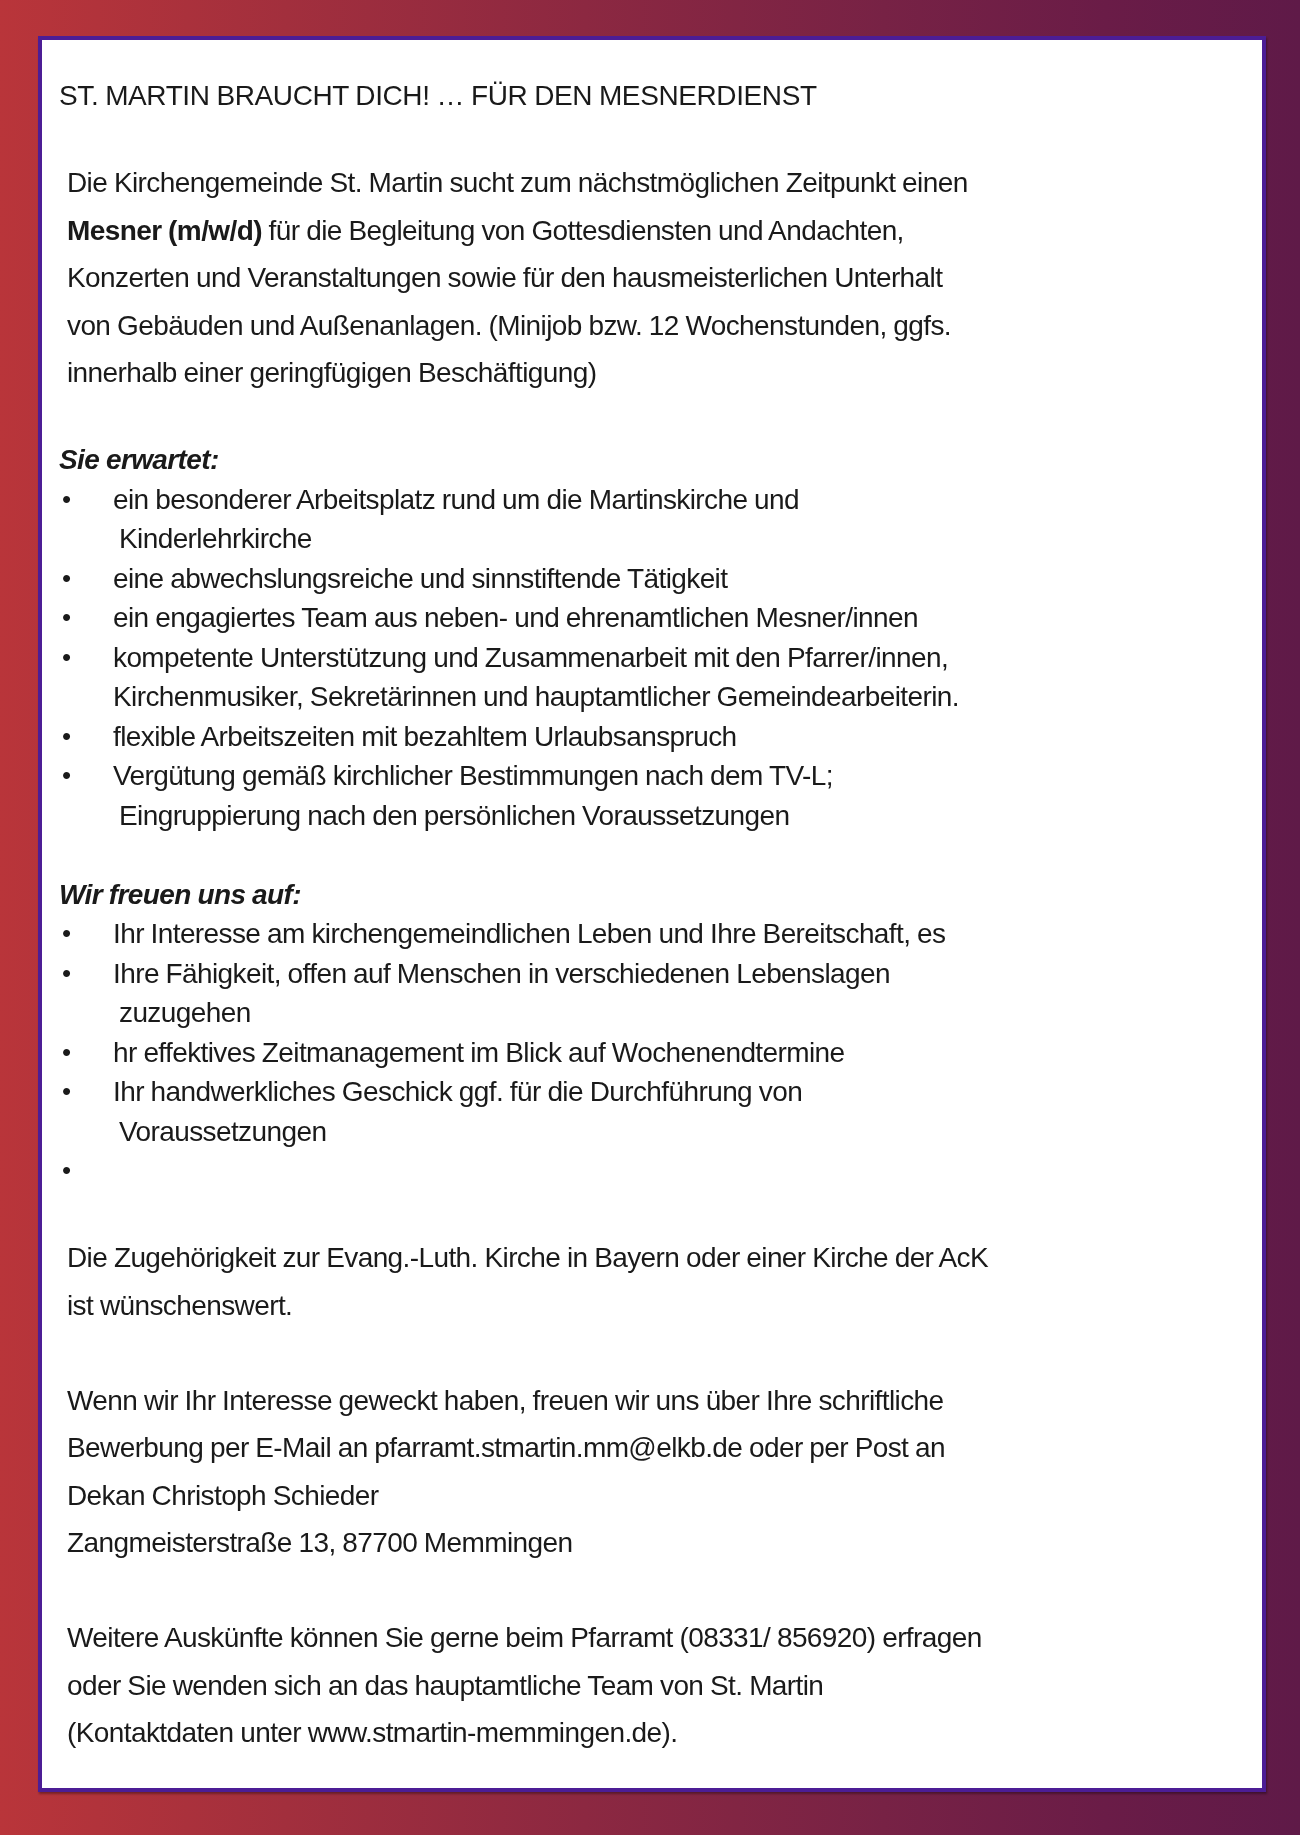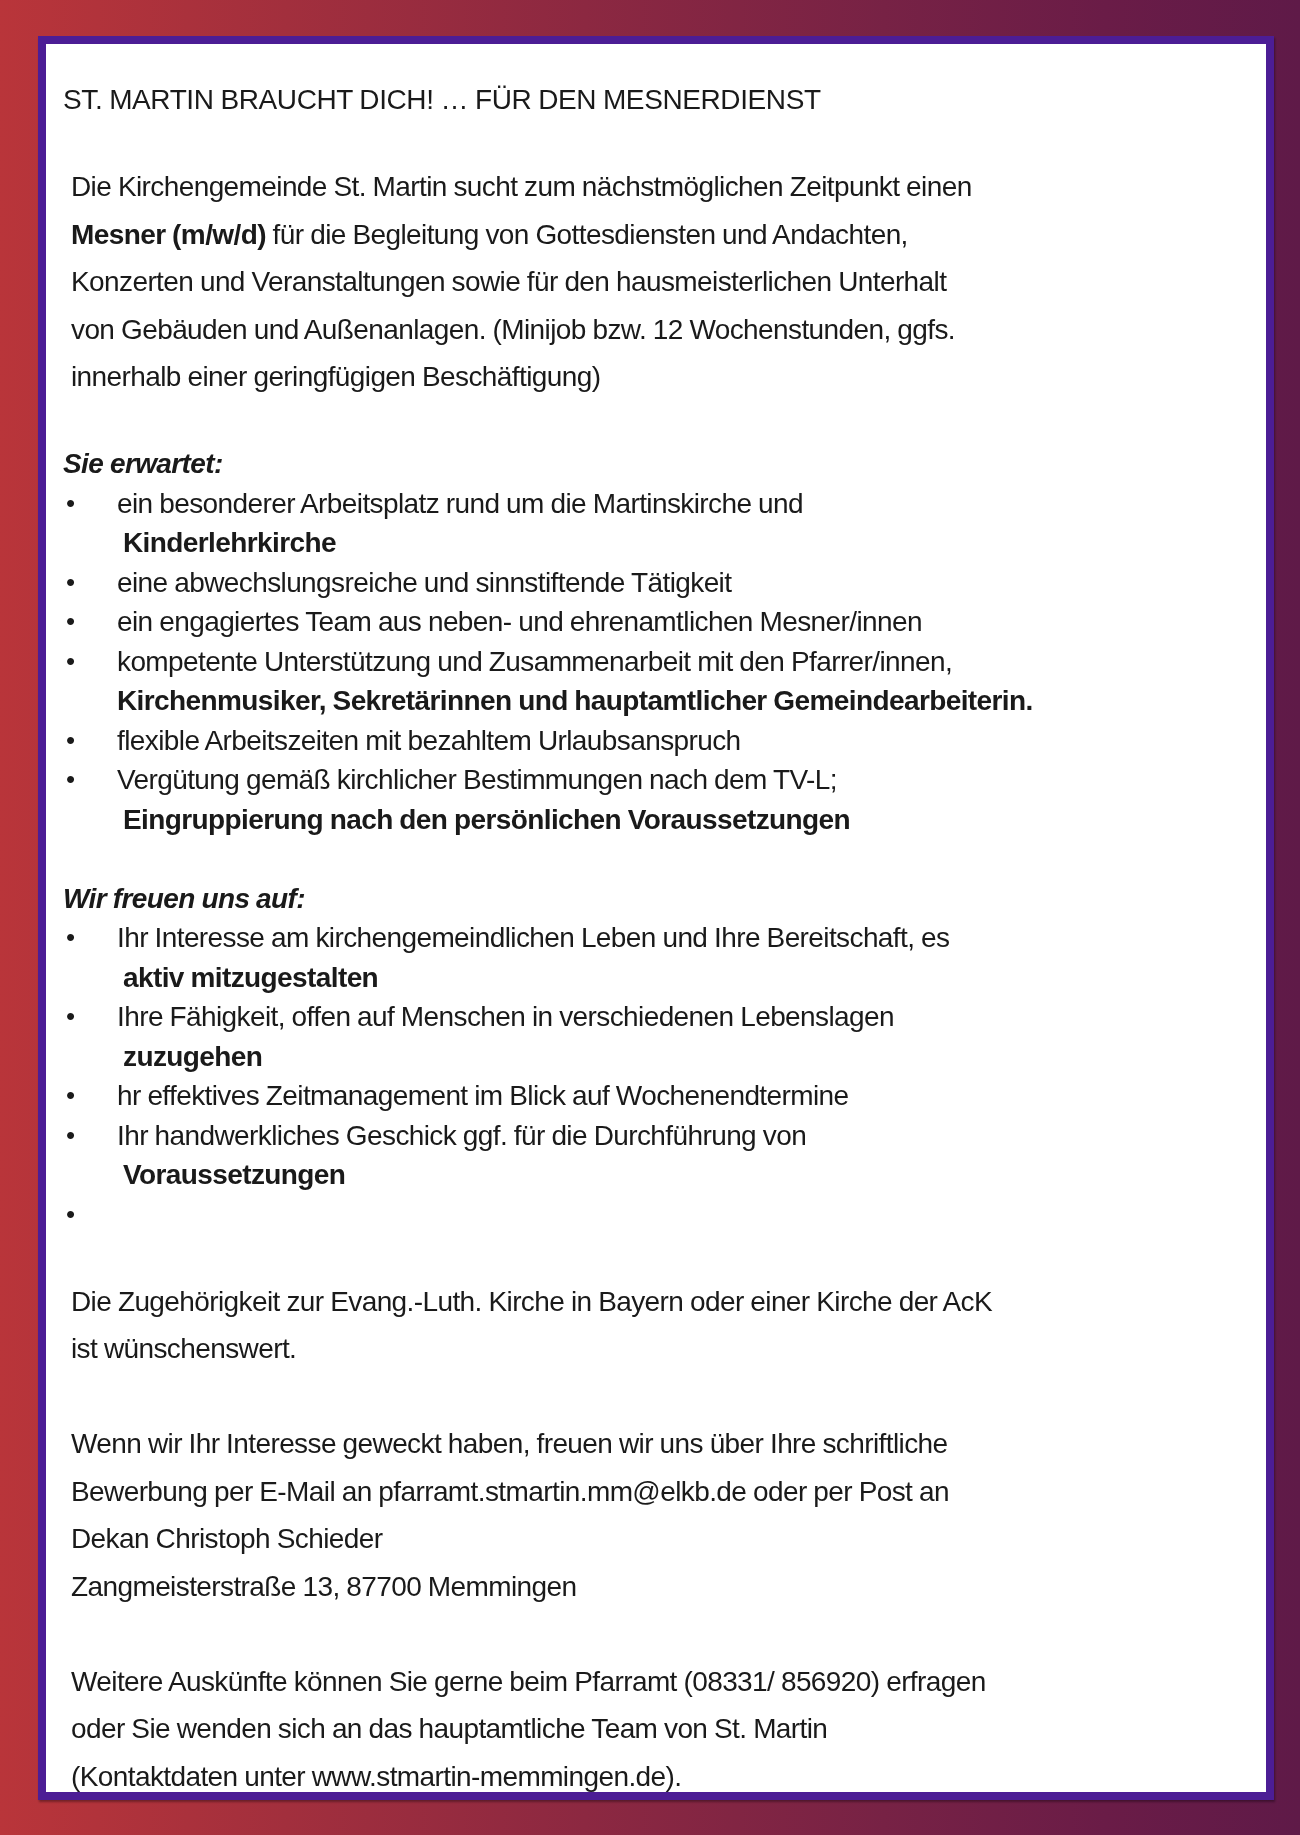--- a/index.html
+++ b/index.html
@@ -11,21 +11,21 @@
     background: linear-gradient(90deg, #b9353a 0%, #a22f3d 22%, #8c2841 45%, #772245 68%, #6a1c47 85%, #5f1a48 100%);
     font-family: "Liberation Sans", "DejaVu Sans", sans-serif;
   }
   .card {
     position: absolute;
     left: 38px;
     top: 36px;
     width: 1220px;
     height: 1748px;
     background: #ffffff;
-    border: 8px solid #4c1d95;
+    border: 4px solid #4c1d95;
     box-shadow: 1px 2px 2px rgba(0,0,0,0.35);
   }
   .content {
     position: absolute;
     left: 17px;
     top: 36px;
     width: 1190px;
     color: #1a1a1a;
     font-size: 28px;
     line-height: 39.5px;
@@ -58,21 +58,20 @@
   }
   ul.bullets li .dot {
     position: absolute;
     left: 3px;
     top: 0;
     font-size: 26px;
   }
   ul.bullets li .line2 {
     display: block;
     padding-left: 6px;
-    font-weight: bold;
   }
   ul.bullets li .line2.tight {
     padding-left: 0px;
   }
 </style>
 </head>
 <body>
 
 <div class="card">
   <div class="content">
@@ -122,21 +121,20 @@
       </ul>
     </div>
     <div class="gap1"></div>
 
     <div>
       <p class="heading">Wir freuen uns auf:</p>
       <ul class="bullets">
         <li>
           <span class="dot">•</span>
           <span>Ihr Interesse am kirchengemeindlichen Leben und Ihre Bereitschaft, es</span>
-          <span class="line2">aktiv mitzugestalten</span>
         </li>
         <li>
           <span class="dot">•</span>
           <span>Ihre Fähigkeit, offen auf Menschen in verschiedenen Lebenslagen</span>
           <span class="line2">zuzugehen</span>
         </li>
         <li>
           <span class="dot">•</span>
           <span>hr effektives Zeitmanagement im Blick auf Wochenendtermine</span>
         </li>

